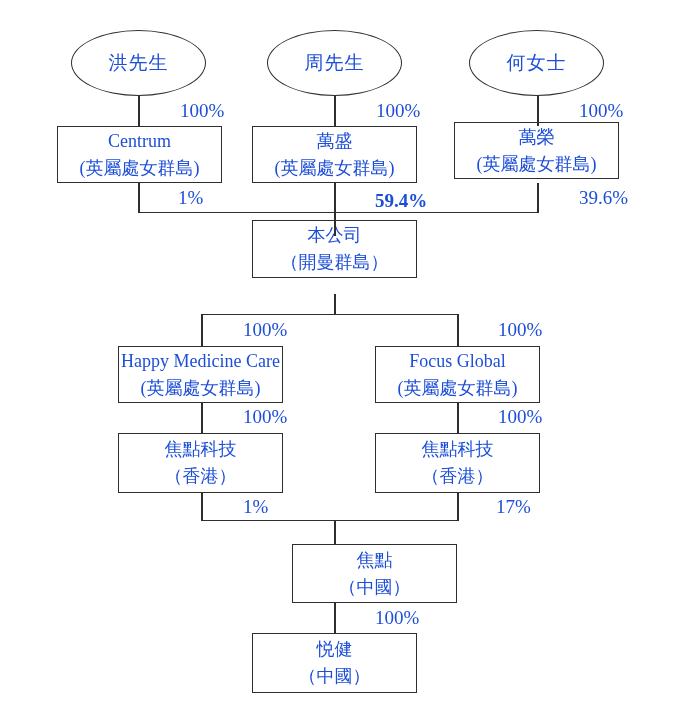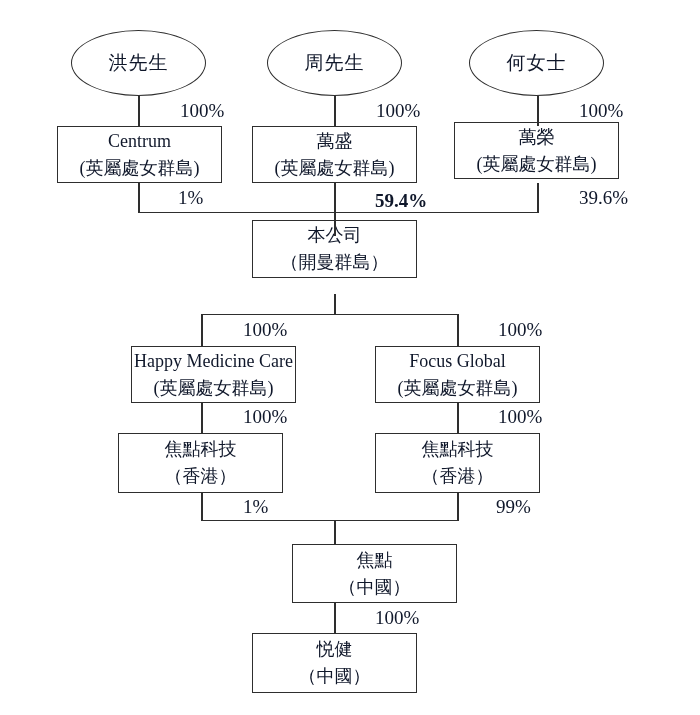--- a/index.html
+++ b/index.html
@@ -1,18 +1,18 @@
 <!DOCTYPE html>
 <html><head>
 <meta charset="utf-8">
 <style>
   html,body{margin:0;padding:0;background:#ffffff;}
   .stage{
     position:relative;width:700px;height:715px;background:#ffffff;
-    font-family:"Liberation Serif","DejaVu Serif",serif;color:#0f172a;overflow:hidden;
+    font-family:"Liberation Serif","DejaVu Serif",serif;color:#1d4ed8;overflow:hidden;
   }
   .oval{
     position:absolute;width:135px;height:66px;border:1.6px solid #2e2e2e;border-radius:50%;
     display:flex;align-items:center;justify-content:center;font-size:19px;background:#fff;
     box-sizing:border-box;letter-spacing:1px;
   }
   .box{
     position:absolute;width:165px;border:1.6px solid #2e2e2e;background:#fff;box-sizing:border-box;
     display:flex;flex-direction:column;align-items:center;justify-content:center;
     text-align:center;font-size:18px;line-height:1.5;
@@ -50,21 +50,21 @@
   <div class="box" style="left:454px;top:122px;height:57px;">
     <div class="nm">萬榮</div>
     <div class="jur">(英屬處女群島)</div>
   </div>
 
   <div class="box" style="left:252px;top:220px;height:58px;">
     <div class="nm">本公司</div>
     <div class="jur">（開曼群島）</div>
   </div>
 
-  <div class="box" style="left:131px;top:346px;height:57px;">
+  <div class="box" style="left:118px;top:346px;height:57px;">
     <div class="nm">Happy Medicine Care</div>
     <div class="jur">(英屬處女群島)</div>
   </div>
   <div class="box" style="left:375px;top:346px;height:57px;align-items:center;">
     <div class="nm">Focus Global</div>
     <div class="jur">(英屬處女群島)</div>
   </div>
 
   <div class="box" style="left:118px;top:433px;height:60px;">
     <div class="nm">焦點科技</div>
@@ -116,17 +116,17 @@
   <div class="pct" style="left:345px;top:190px;font-weight:bold;">59.4%</div>
   <div class="pct" style="left:549px;top:187px;">39.6%</div>
 
   <div class="pct" style="left:213px;top:319px;">100%</div>
   <div class="pct" style="left:468px;top:319px;">100%</div>
 
   <div class="pct" style="left:213px;top:406px;">100%</div>
   <div class="pct" style="left:468px;top:406px;">100%</div>
 
   <div class="pct" style="left:213px;top:496px;">1%</div>
-  <div class="pct" style="left:466px;top:496px;">99%</div>
+  <div class="pct" style="left:466px;top:496px;">17%</div>
 
   <div class="pct" style="left:345px;top:607px;">100%</div>
 
 </div>
 
 </body></html>

